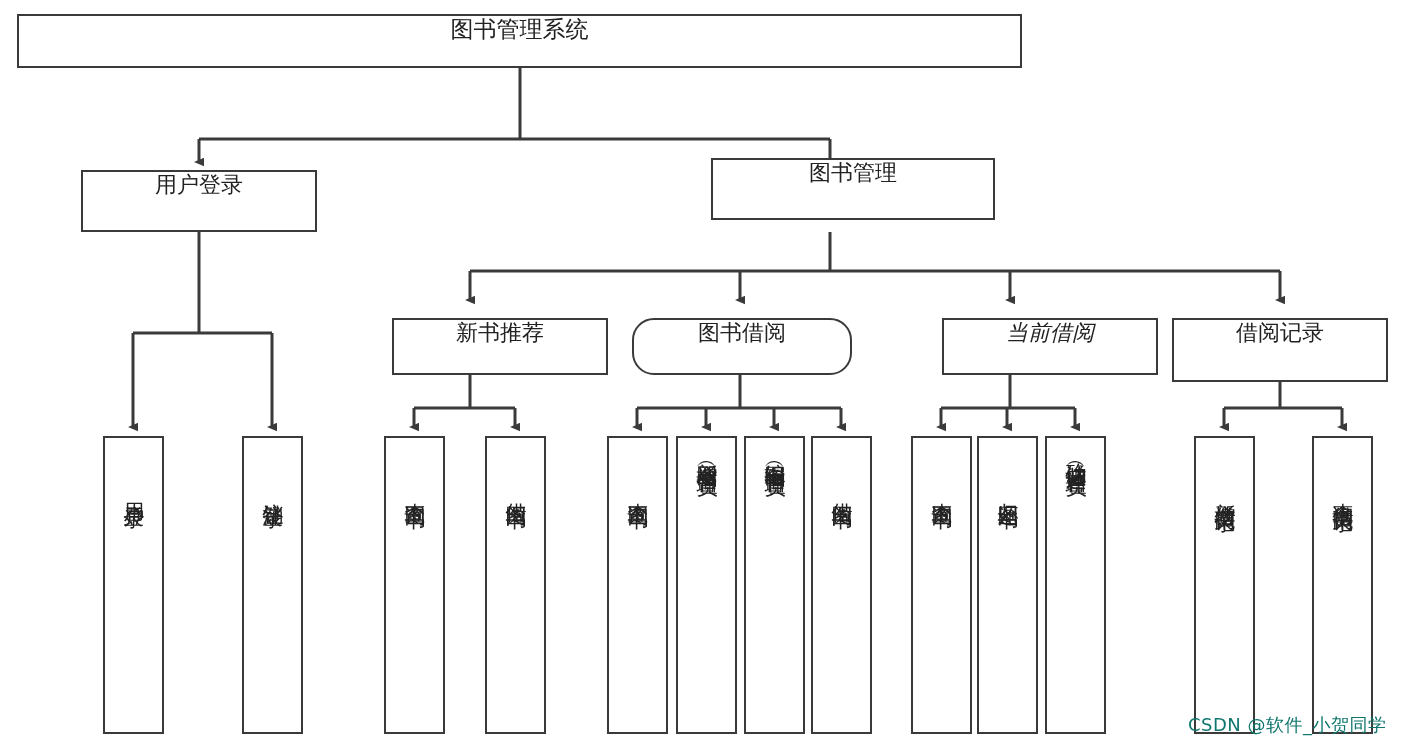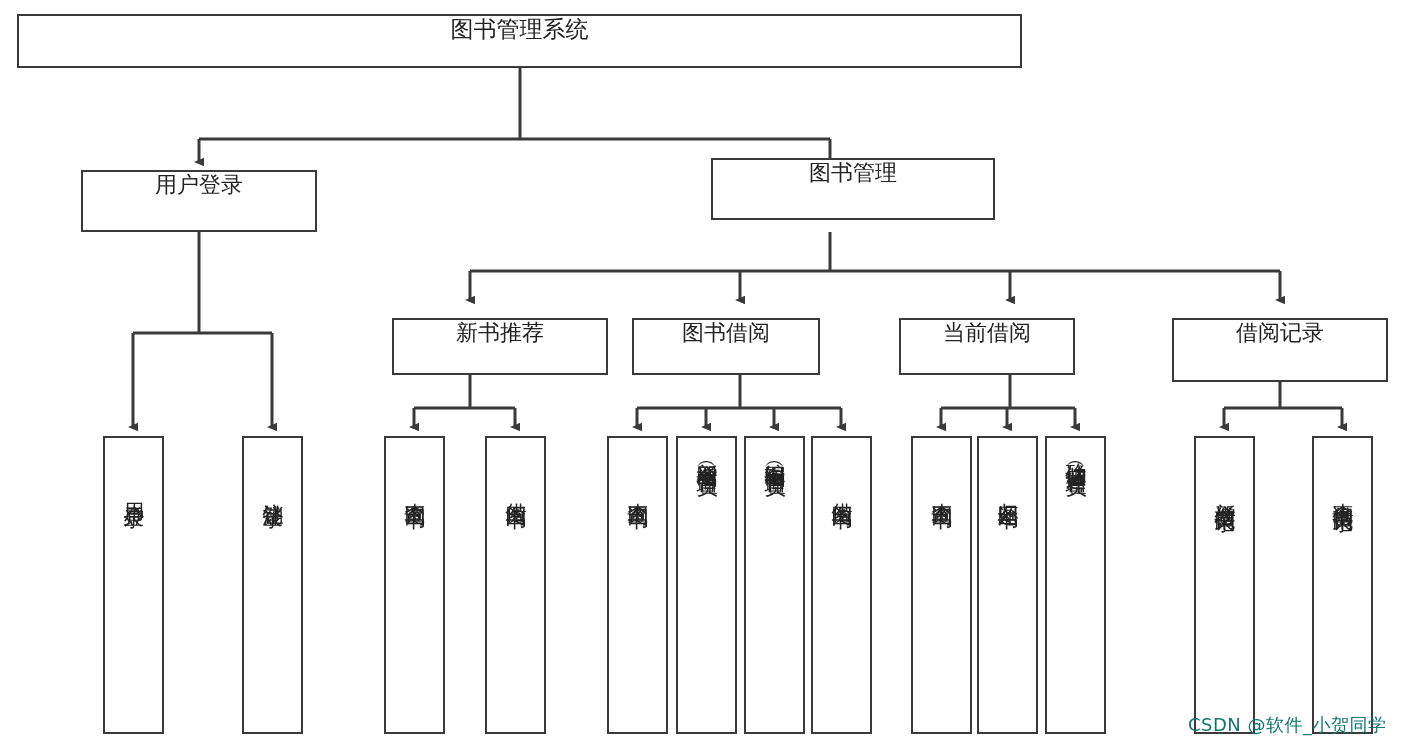--- a/index.html
+++ b/index.html
@@ -146,25 +146,25 @@
   </div>
 
   <div class="node level-2" style="left:711px; top:158px; width:284px; height:62px;">
     <span class="hlabel">图书管理</span>
   </div>
 
   <div class="node level-3" style="left:362px; top:318px; width:216px; height:57px;margin-left:30px;">
     <span class="hlabel">新书推荐</span>
   </div>
 
-  <div class="node level-3" style="left:632px; top:318px; width:188px; height:57px;">
+  <div class="node level-3" style="left:632px; top:318px; width:220px; height:57px;border-radius:22px;">
     <span class="hlabel">图书借阅</span>
   </div>
 
-  <div class="node level-3" style="left:899px; top:318px; width:176px; height:57px;">
+  <div class="node level-3" style="left:942px; top:318px; width:216px; height:57px;font-style:italic;">
     <span class="hlabel">当前借阅</span>
   </div>
 
   <div class="node level-3" style="left:1172px; top:318px; width:216px; height:64px;">
     <span class="hlabel">借阅记录</span>
   </div>
 
   <div class="node leaf" style="left:103px; top:436px; width:61px; height:298px;">
     <span class="vlabel">用户登录</span>
   </div>

